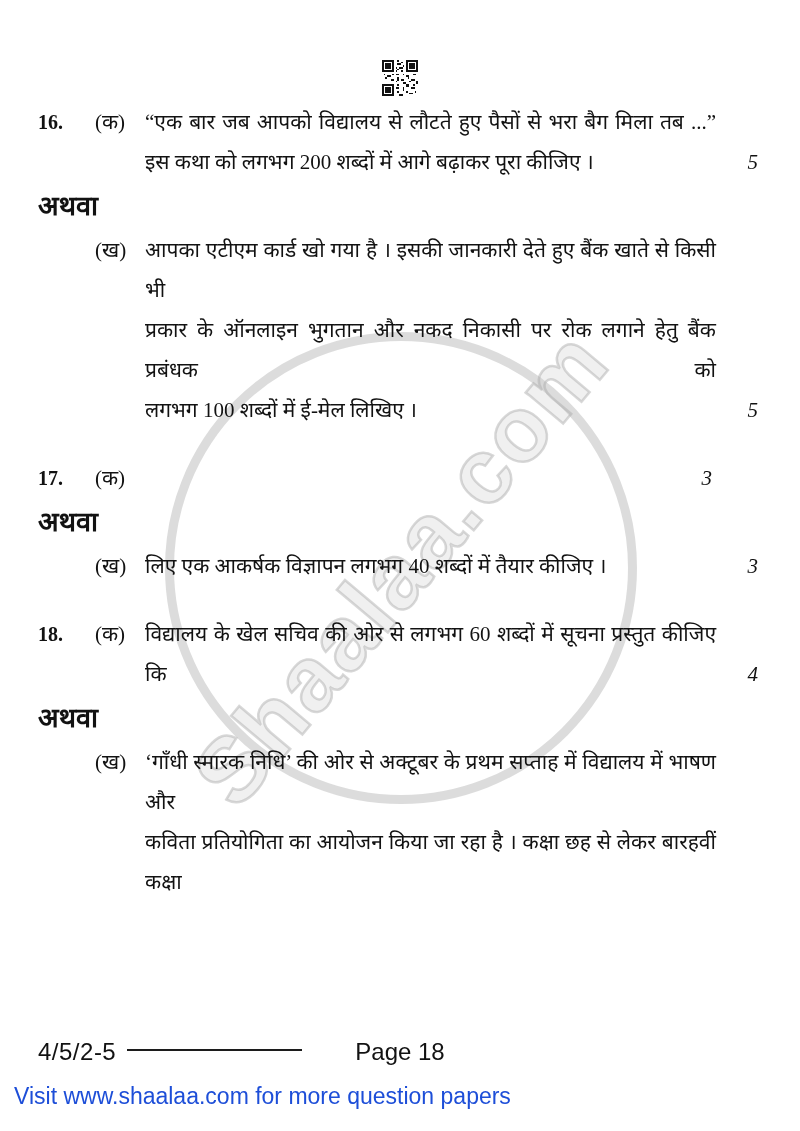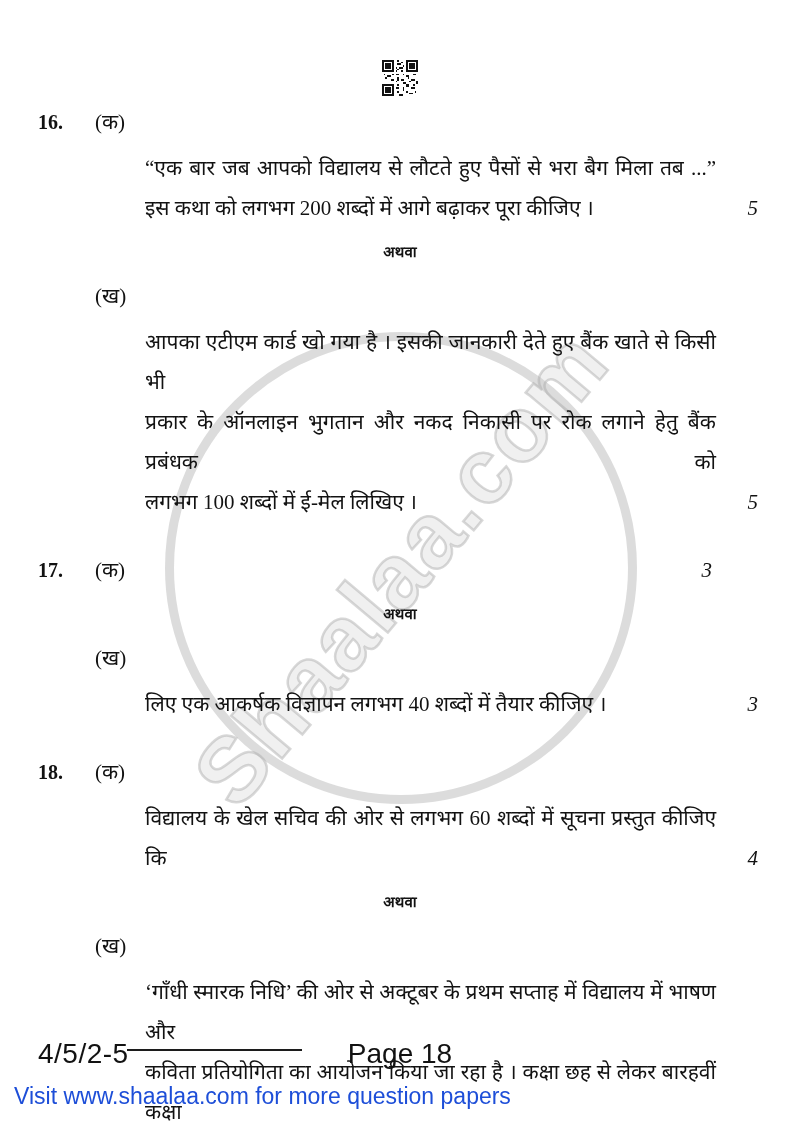--- a/index.html
+++ b/index.html
@@ -54,55 +54,54 @@
   }
   .qnum{
     font-weight:bold;
     font-size:20px;
     line-height:40px;
   }
   .plabel{
     font-size:21px;
     line-height:40px;
   }
-  .pbody{ min-width:0;margin-top:46px; }
+  .pbody{ min-width:0; }
   .qline{
     font-size:21px;
     line-height:40px;
     white-space:nowrap;
   }
   .qline.fill{
     white-space:normal;
     text-align:justify;
     text-align-last:justify;
     text-justify:inter-word;
   }
   .pmarks{
     align-self:end;
     text-align:right;
     font-style:italic;
     font-size:21px;
     line-height:40px;
     padding-right:4px;
   }
   .or-row{
-    text-align:center;
     font-weight:bold;
-    font-size:15px;
+    font-size:27px;
     line-height:40px;
     margin:4px 0;
   }
   .question{ margin-bottom:28px; }
   
   .footer{
     position:absolute;
     left:38px;right:38px;top:1038px;
     height:26px;
     font-family:"Liberation Sans", sans-serif;
-    font-size:28px;
+    font-size:24px;
   }
   .paper-code{
     position:absolute;left:0;top:0;
     letter-spacing:0.5px;
   }
   .footer-line{
     position:absolute;
     left:89px;top:11px;
     width:175px;height:2px;
     background:#1c1c1c;

